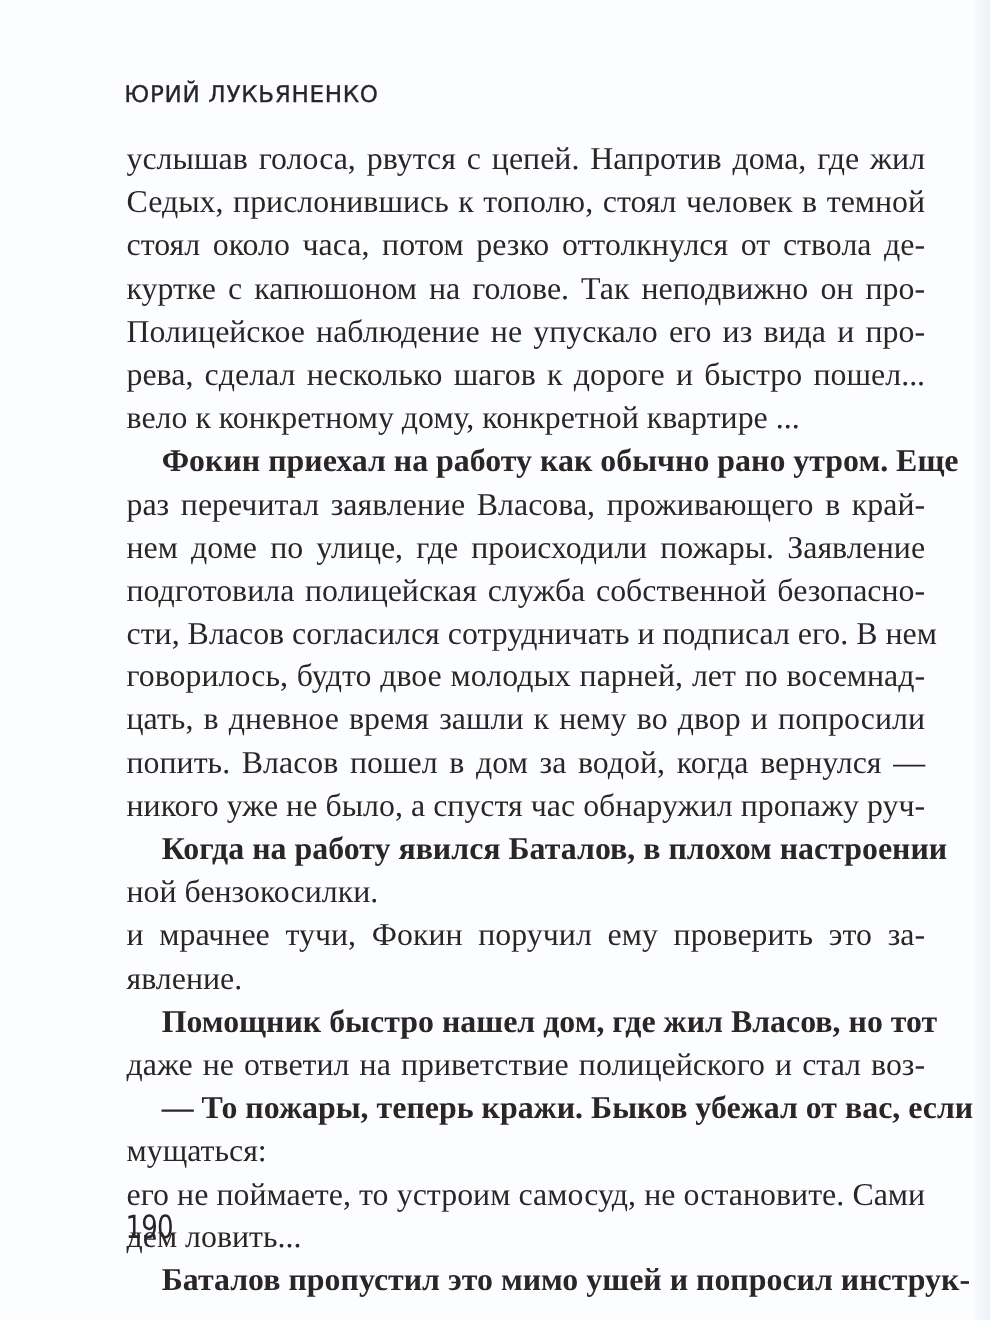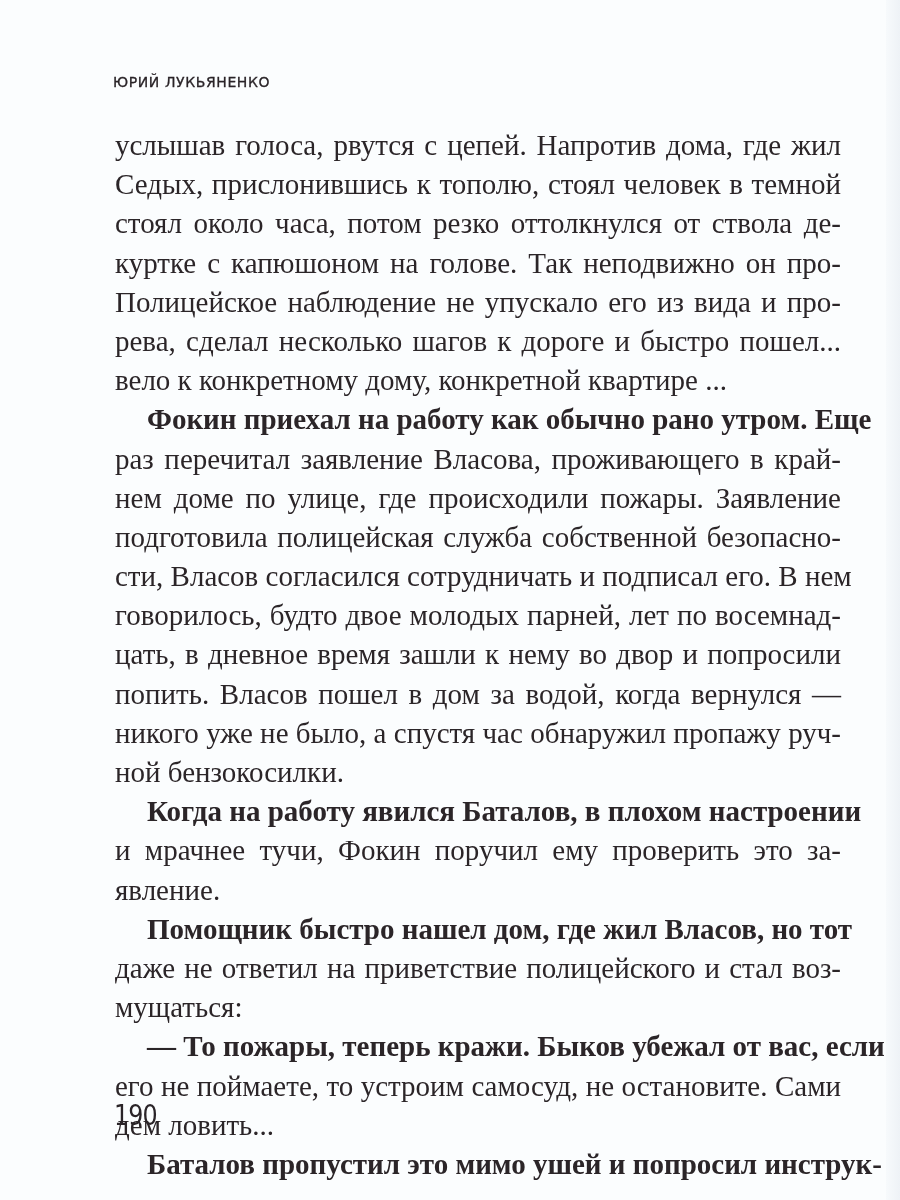--- a/index.html
+++ b/index.html
@@ -20,21 +20,21 @@
       right: 0;
       width: 14px;
       height: 1200px;
       background: linear-gradient(to right, #f7fafc, #eef2f6);
     }
     .running-head {
       position: absolute;
       left: 113px;
       top: 74px;
       font-family: "DejaVu Sans", sans-serif;
-      font-size: 14px;
+      font-size: 21px;
       font-weight: normal;
       letter-spacing: 0.6px;
       color: #2a2428;
       -webkit-text-stroke: 0.3px #2a2428;
     }
     .body-text {
       position: absolute;
       left: 115px;
       top: 126px;
       width: 726px;
@@ -86,27 +86,27 @@
   <span class="line last">вело к конкретному дому, конкретной квартире ...</span>
   <span class="line indent">Фокин приехал на работу как обычно рано утром. Еще</span>
   <span class="line">раз перечитал заявление Власова, проживающего в край-</span>
   <span class="line">нем доме по улице, где происходили пожары. Заявление</span>
   <span class="line">подготовила полицейская служба собственной безопасно-</span>
   <span class="line">сти, Власов согласился сотрудничать и подписал его. В нем</span>
   <span class="line">говорилось, будто двое молодых парней, лет по восемнад-</span>
   <span class="line">цать, в дневное время зашли к нему во двор и попросили</span>
   <span class="line">попить. Власов пошел в дом за водой, когда вернулся —</span>
   <span class="line">никого уже не было, а спустя час обнаружил пропажу руч-</span>
+  <span class="line indent">Когда на работу явился Баталов, в плохом настроении</span>
   <span class="line last">ной бензокосилки.</span>
-  <span class="line indent">Когда на работу явился Баталов, в плохом настроении</span>
   <span class="line">и мрачнее тучи, Фокин поручил ему проверить это за-</span>
   <span class="line last">явление.</span>
   <span class="line indent">Помощник быстро нашел дом, где жил Власов, но тот</span>
   <span class="line">даже не ответил на приветствие полицейского и стал воз-</span>
+  <span class="line indent">— То пожары, теперь кражи. Быков убежал от вас, если</span>
   <span class="line last">мущаться:</span>
-  <span class="line indent">— То пожары, теперь кражи. Быков убежал от вас, если</span>
   <span class="line">его не поймаете, то устроим самосуд, не остановите. Сами</span>
   <span class="line last">дем ловить...</span>
   <span class="line indent">Баталов пропустил это мимо ушей и попросил инструк-</span>
 
 </div>
 
 <div class="page-number">190</div>
 
 </body></html>

